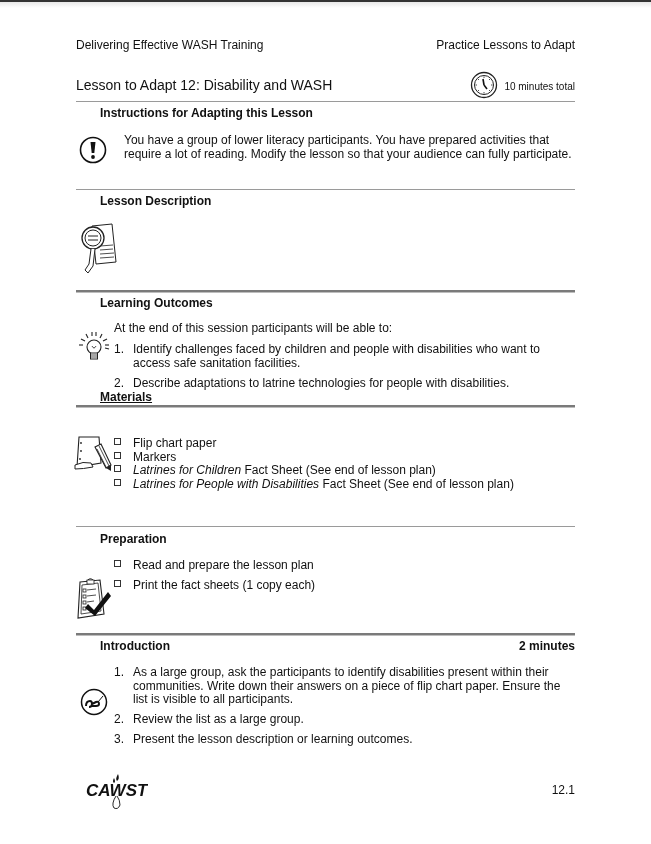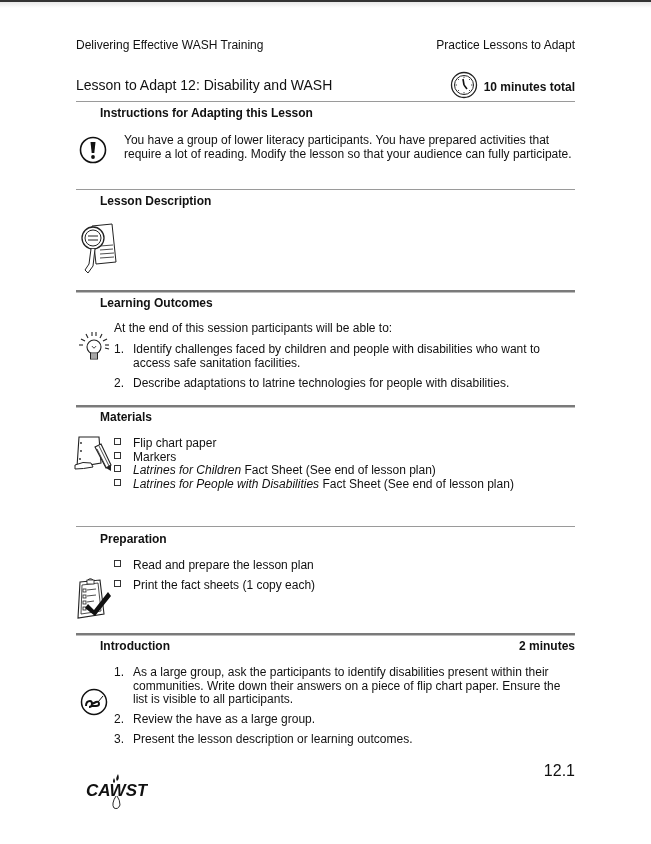--- a/index.html
+++ b/index.html
@@ -7,36 +7,36 @@
       font-family: "Liberation Sans", sans-serif; color: #111; font-size: 12px; }
     .topbar { position: absolute; left: 0; top: 0; width: 651px; height: 2px; background: #333; }
     .topshadow { position: absolute; left: 0; top: 2px; width: 651px; height: 6px;
       background: linear-gradient(#e8e8e8, #ffffff); }
     .abs { position: absolute; }
     .running { top: 38px; font-size: 12px; }
     .run-left { left: 76px; }
     .run-right { right: 76px; }
     .title { left: 76px; top: 77px; font-size: 14px; font-weight: normal; }
     .total-wrap { right: 76px; top: 71px; display: flex; align-items: center; gap: 6px; }
-    .total { font-size: 12px; font-weight: bold; }
+    .total { font-size: 10px; font-weight: normal; }
     .rule { position: absolute; left: 76px; width: 499px; }
     .rule.thin { height: 1px; background: #9a9a9a; }
     .rule.thick { height: 2px; background: #7a7a7a; border-bottom: 1px solid #bdbdbd; }
     .sec { position: absolute; left: 76px; font-weight: bold; font-size: 12px; padding-left: 24px; }
     .sec-right { position: absolute; right: 76px; font-weight: bold; font-size: 12px; }
     .para { position: absolute; font-size: 12px; line-height: 13.5px; }
     .icon { position: absolute; }
     .bul { position: absolute; left: 114px; font-size: 12px; line-height: 13.5px; }
     .bul .box { display: inline-block; width: 5px; height: 5px; border: 1px solid #333;
       margin-right: 12px; vertical-align: 2px; }
     .num { position: absolute; left: 114px; font-size: 12px; line-height: 13.5px; display: flex; }
     .num .n { width: 19px; flex: none; }
     .num .t { width: 440px; }
     .logo { left: 84px; top: 772px; }
-    .pageno { right: 76px; top: 762px; font-size: 16px; }
+    .pageno { right: 76px; top: 783px; font-size: 12px; }
   </style>
 </head>
 <body>
 
 <div class="topbar"></div>
 <div class="topshadow"></div>
 
 <div class="abs running run-left">Delivering Effective WASH Training</div>
 <div class="abs running run-right">Practice Lessons to Adapt</div>
 
@@ -124,21 +124,21 @@
 <div class="num" style="top:343px;">
   <span class="n">1.</span>
   <span class="t">Identify challenges faced by children and people with disabilities who want to access safe sanitation facilities.</span>
 </div>
 <div class="num" style="top:377px;">
   <span class="n">2.</span>
   <span class="t">Describe adaptations to latrine technologies for people with disabilities.</span>
 </div>
 <div class="rule thick" style="top:405px;"></div>
 
-<div class="sec" style="top:410px;">Materials</div>
+<div class="sec" style="top:390px;text-decoration:underline;">Materials</div>
 <div class="icon" style="left:73px; top:435px;">
   <svg width="40" height="38" viewBox="0 0 40 38">
     <path d="M6 2 L26 2 L28 28 L4 32 Z" fill="#fff" stroke="#222" stroke-width="1.1"></path>
     <circle cx="8" cy="8" r="0.9" fill="#222"></circle>
       <circle cx="8" cy="16" r="0.9" fill="#222"></circle>
       <circle cx="7" cy="24" r="0.9" fill="#222"></circle>
     <path d="M2 30 Q10 26 18 28 L20 32 Q10 34 2 34 Z" fill="#fff" stroke="#222" stroke-width="1"></path>
     <path d="M22 12 L28 9 L38 30 L33 33 Z" fill="#fff" stroke="#222" stroke-width="1.1"></path>
     <line x1="24" y1="14" x2="33" y2="32" stroke="#222" stroke-width="0.8"></line>
     <line x1="26" y1="11" x2="36" y2="31" stroke="#222" stroke-width="0.8"></line>
@@ -182,21 +182,21 @@
     <path d="M6 18 Q6 13 10 13 Q12 13 12 16 Q12 19 9 19 M12 16 L16 14 Q19 13 19 16 Q19 18 16 18 L12 18" fill="none" stroke="#111" stroke-width="2"></path>
     <line x1="18" y1="14" x2="23" y2="8" stroke="#111" stroke-width="1"></line>
   </svg>
 </div>
 <div class="num" style="top:666px;">
   <span class="n">1.</span>
   <span class="t">As a large group, ask the participants to identify disabilities present within their communities. Write down their answers on a piece of flip chart paper. Ensure the list is visible to all participants.</span>
 </div>
 <div class="num" style="top:713px;">
   <span class="n">2.</span>
-  <span class="t">Review the have as a large group.</span>
+  <span class="t">Review the list as a large group.</span>
 </div>
 <div class="num" style="top:733px;">
   <span class="n">3.</span>
   <span class="t">Present the lesson description or learning outcomes.</span>
 </div>
 
 <div class="abs logo">
   <svg width="64" height="40" viewBox="0 0 64 40">
     <path d="M34 2 Q31 7 33 9 Q36 7 34 2 Z" fill="#111"></path>
     <path d="M30 6 Q28 10 30 11 Q32 10 30 6 Z" fill="#111"></path>

